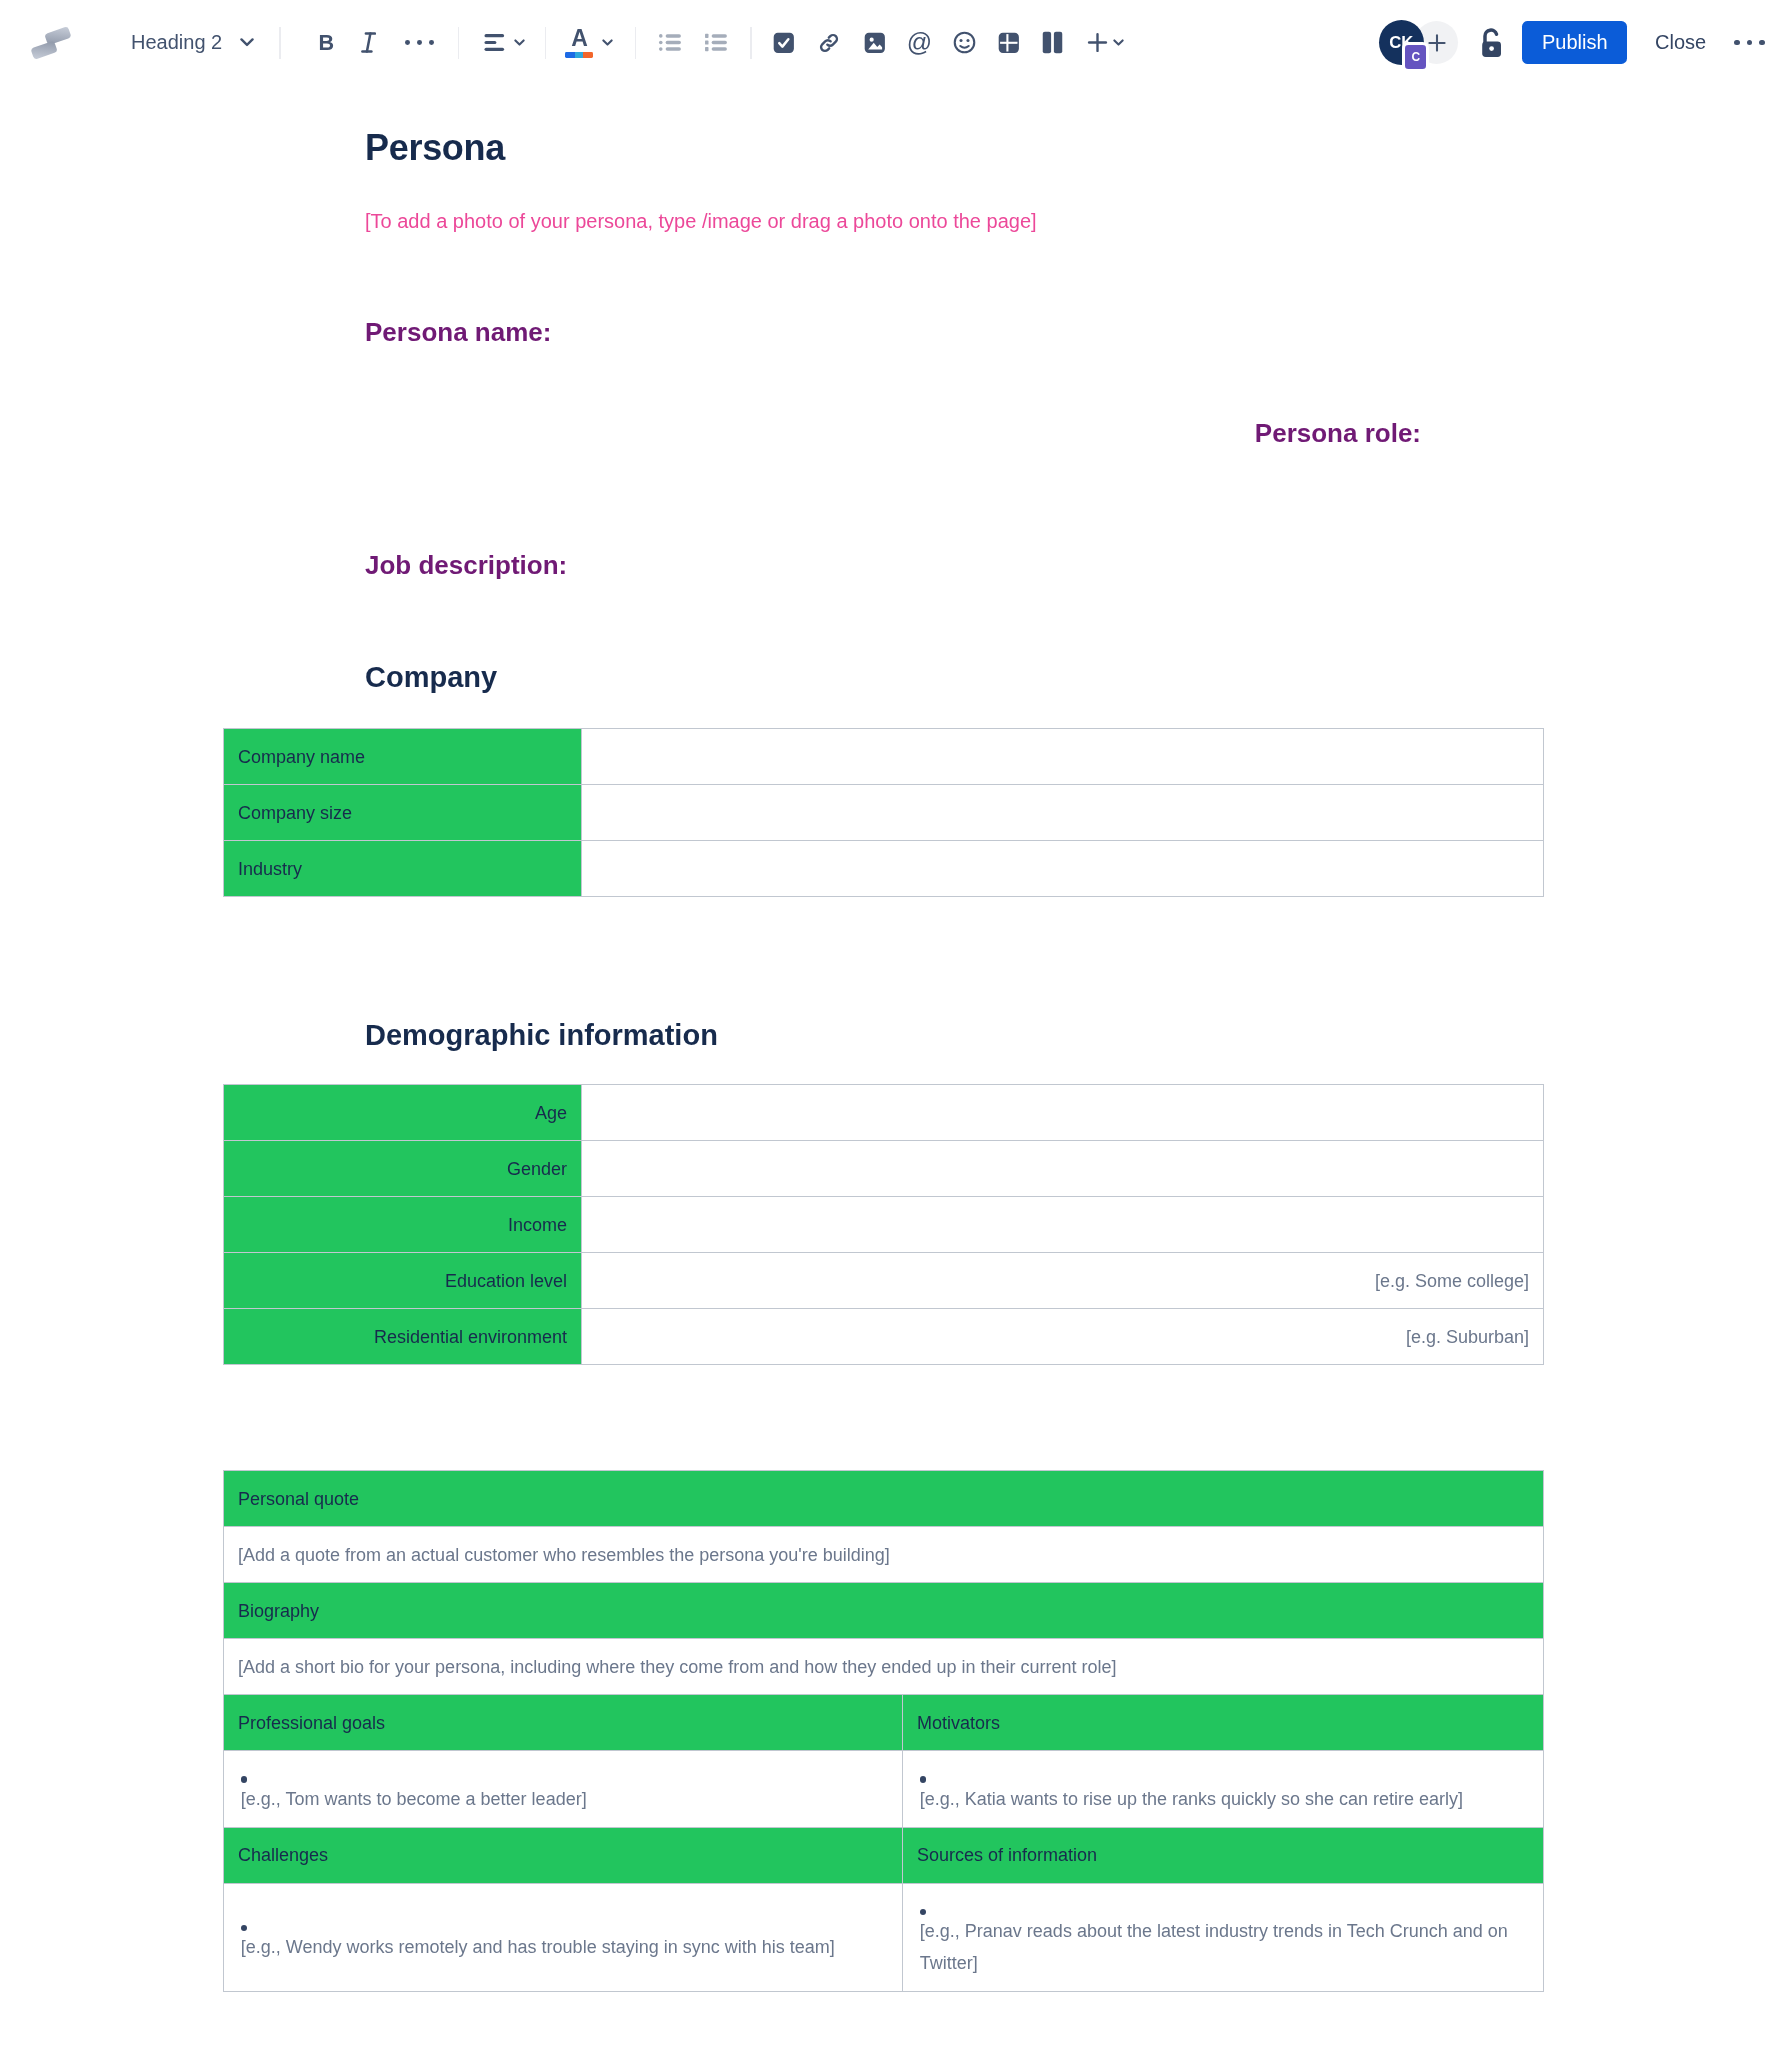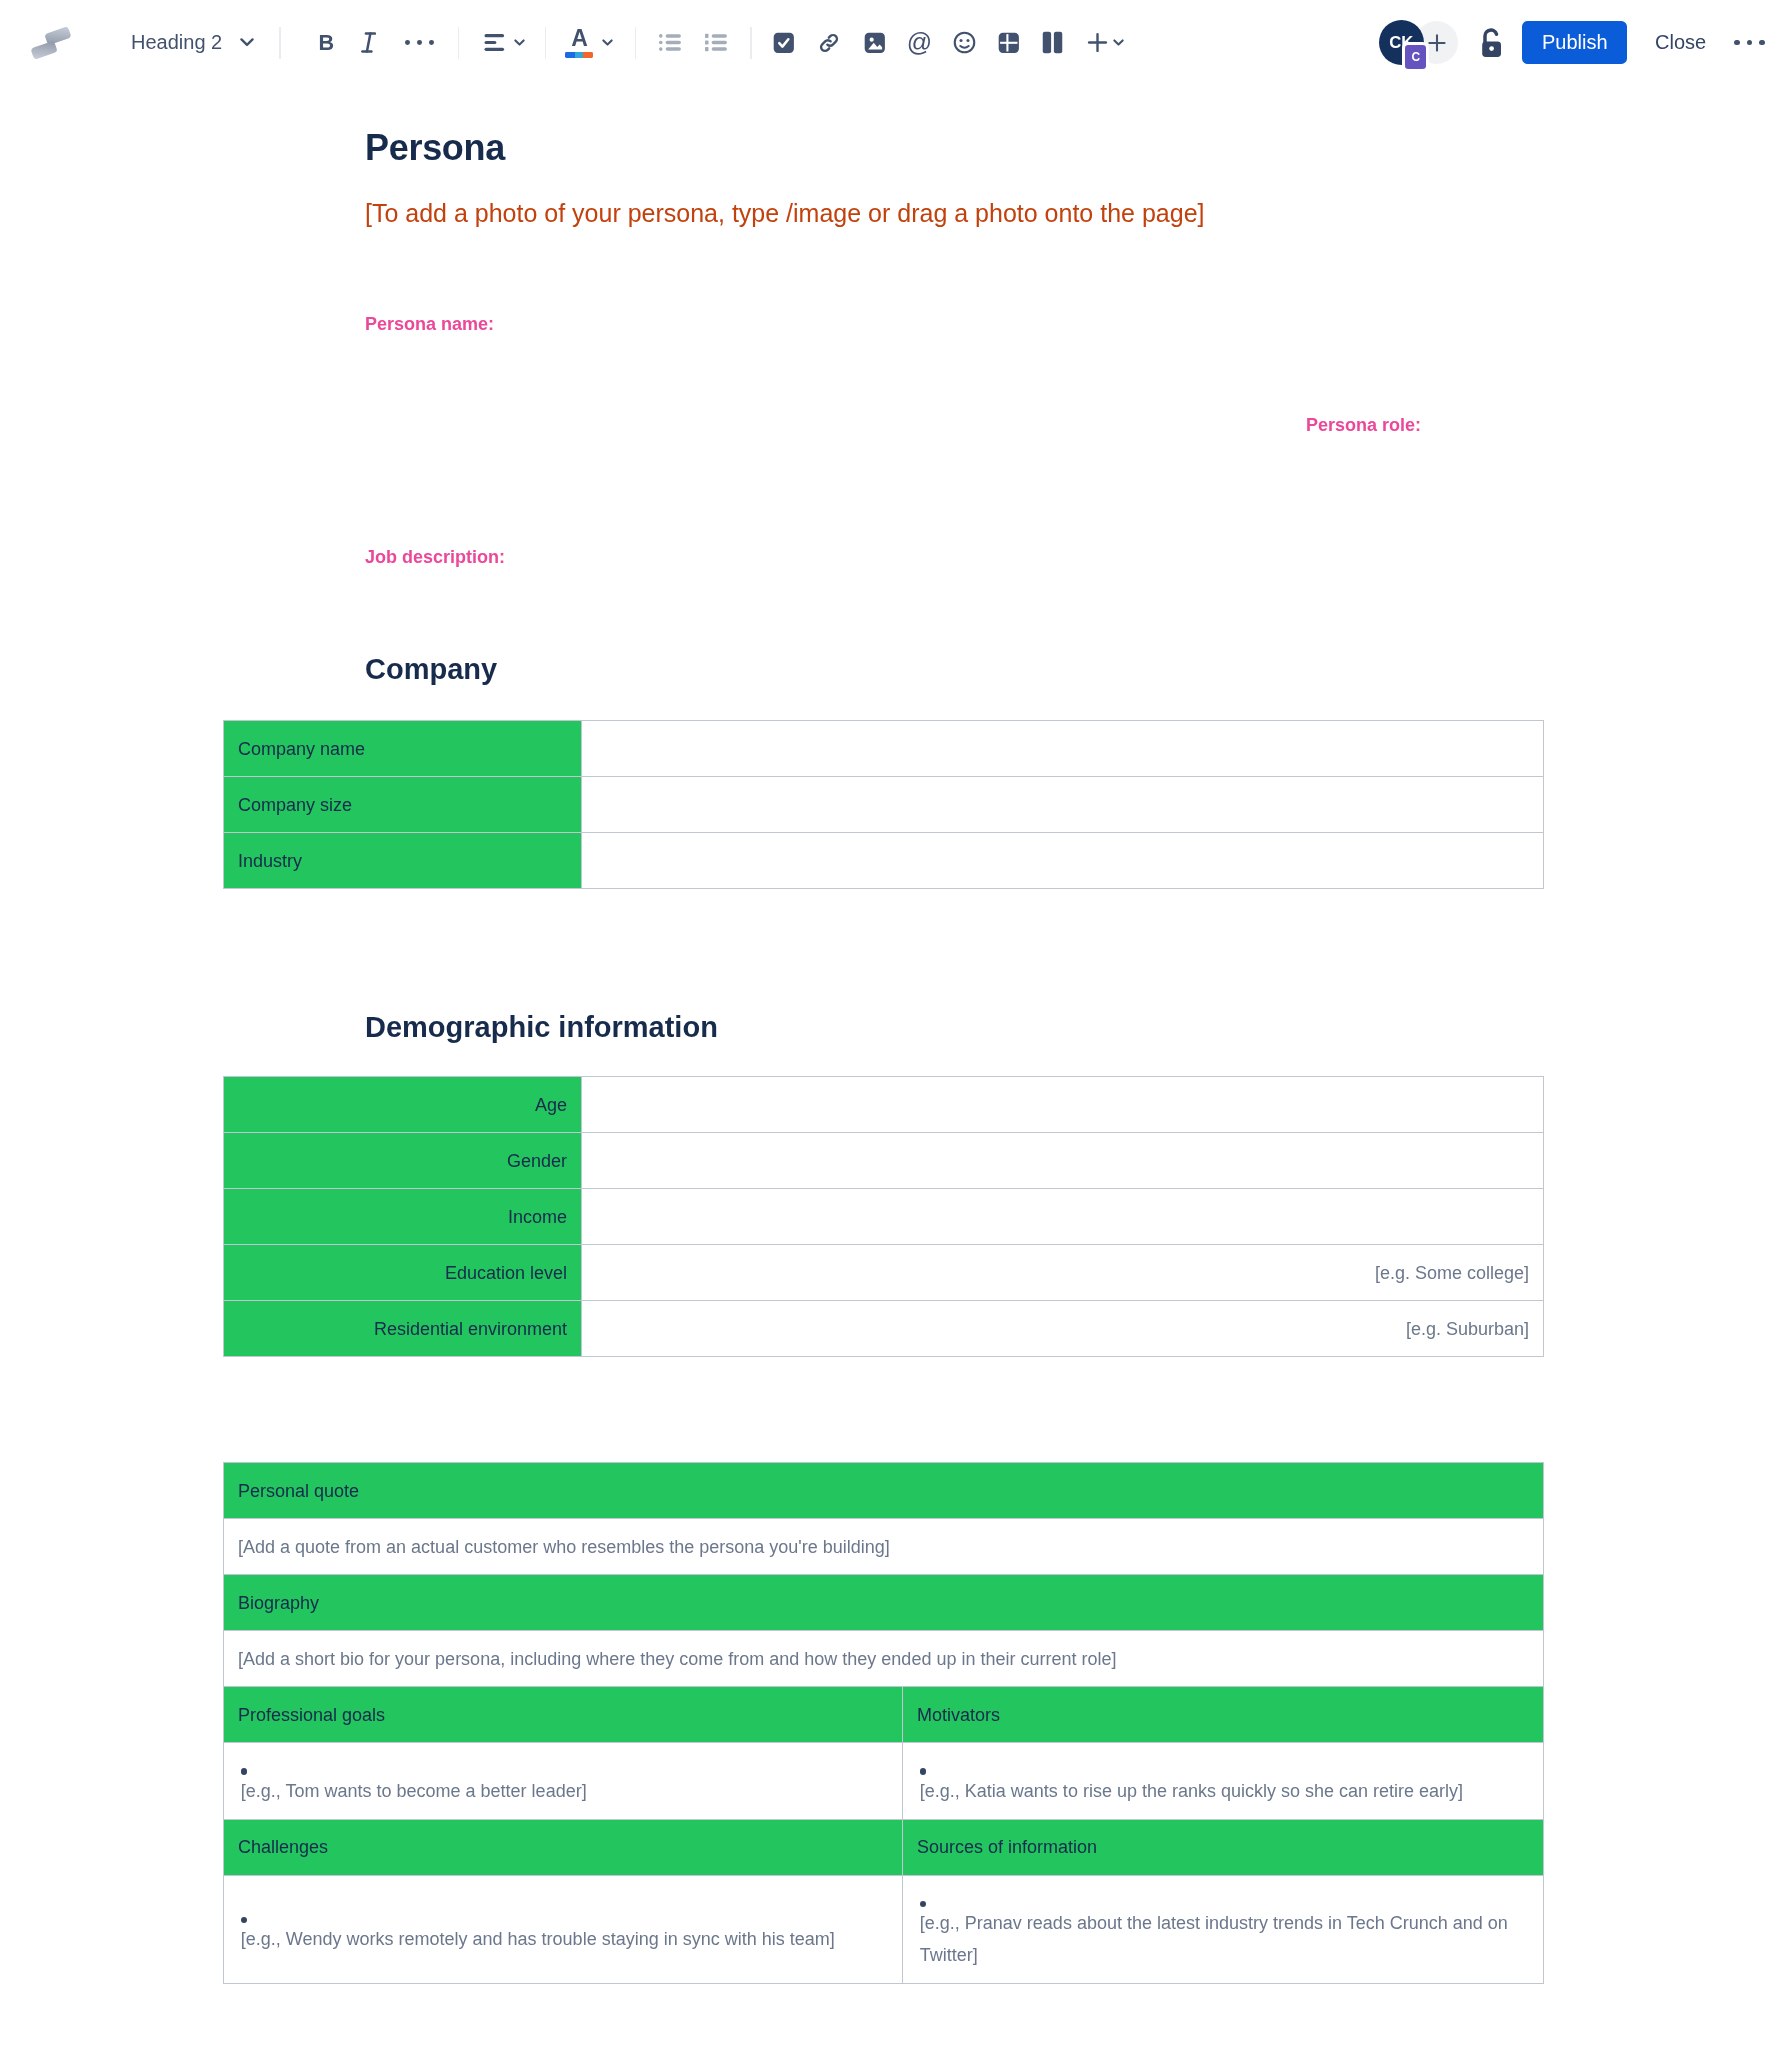--- a/index.html
+++ b/index.html
@@ -34,22 +34,22 @@
     display:flex;align-items:center;justify-content:center;font-size:16.7px;font-weight:700;position:relative;z-index:2;}
   .avatar .badge{position:absolute;right:-5.6px;bottom:-7px;width:21px;height:24px;border-radius:6.3px;
     background:#6554C0;border:3.5px solid #fff;color:#fff;font-size:12px;font-weight:700;
     display:flex;align-items:center;justify-content:center;}
   .btn-publish{margin:0;height:43px;padding:0 19.5px;border:none;border-radius:5.6px;background:#0B5CD8;
     color:#fff;font-size:20px;font-weight:500;font-family:inherit;cursor:pointer;}
   .btn-close{font-size:20px;color:#344563;}
   
   .content{position:absolute;left:365px;width:1056px;top:85px;}
   .page-title{font-size:36px;line-height:45px;font-weight:600;letter-spacing:-0.3px;color:#172B4D;margin-top:40px;}
-  .photo-ph{margin-top:28px;font-size:25px;line-height:31px;color:#c2410c;}
-  .field-label{font-size:18px;line-height:36px;font-weight:700;color:#ec4899;}
+  .photo-ph{margin-top:36px;font-size:20px;line-height:31px;color:#ec4899;}
+  .field-label{font-size:26px;line-height:36px;font-weight:700;color:#701a75;}
   .fl-name{margin-top:77px;}
   .fl-role{margin-top:65px;text-align:right;}
   .fl-job{margin-top:96px;}
   .h2{font-size:29px;line-height:39px;font-weight:600;color:#172B4D;}
   .h2-company{margin-top:75px;}
   .h2-demo{margin-top:119px;}
   
   table.tbl{border-collapse:collapse;table-layout:fixed;width:1321px;margin-left:-142px;}
   .tbl td{border:1.4px solid #C1C7D0;font-size:18px;line-height:28px;color:#172B4D;
     padding:12px 14px;vertical-align:middle;height:56px;box-sizing:border-box;}

